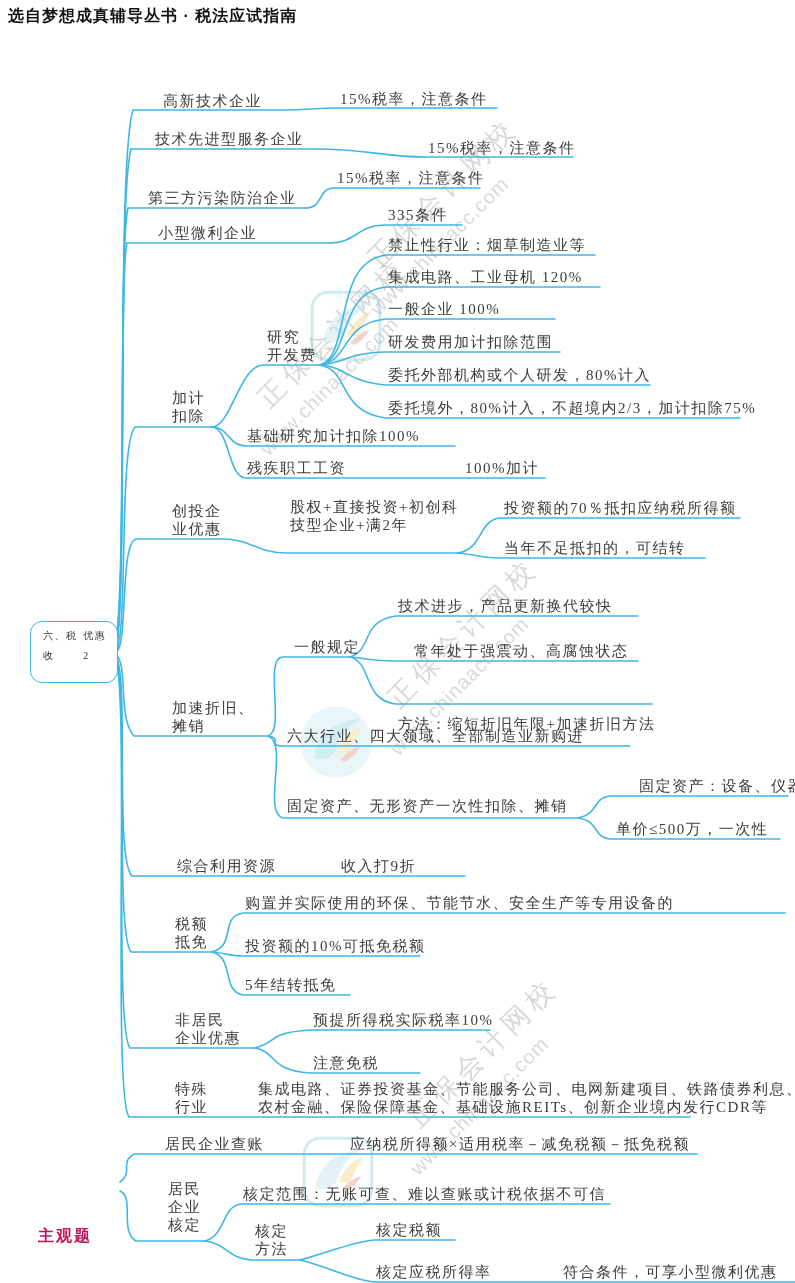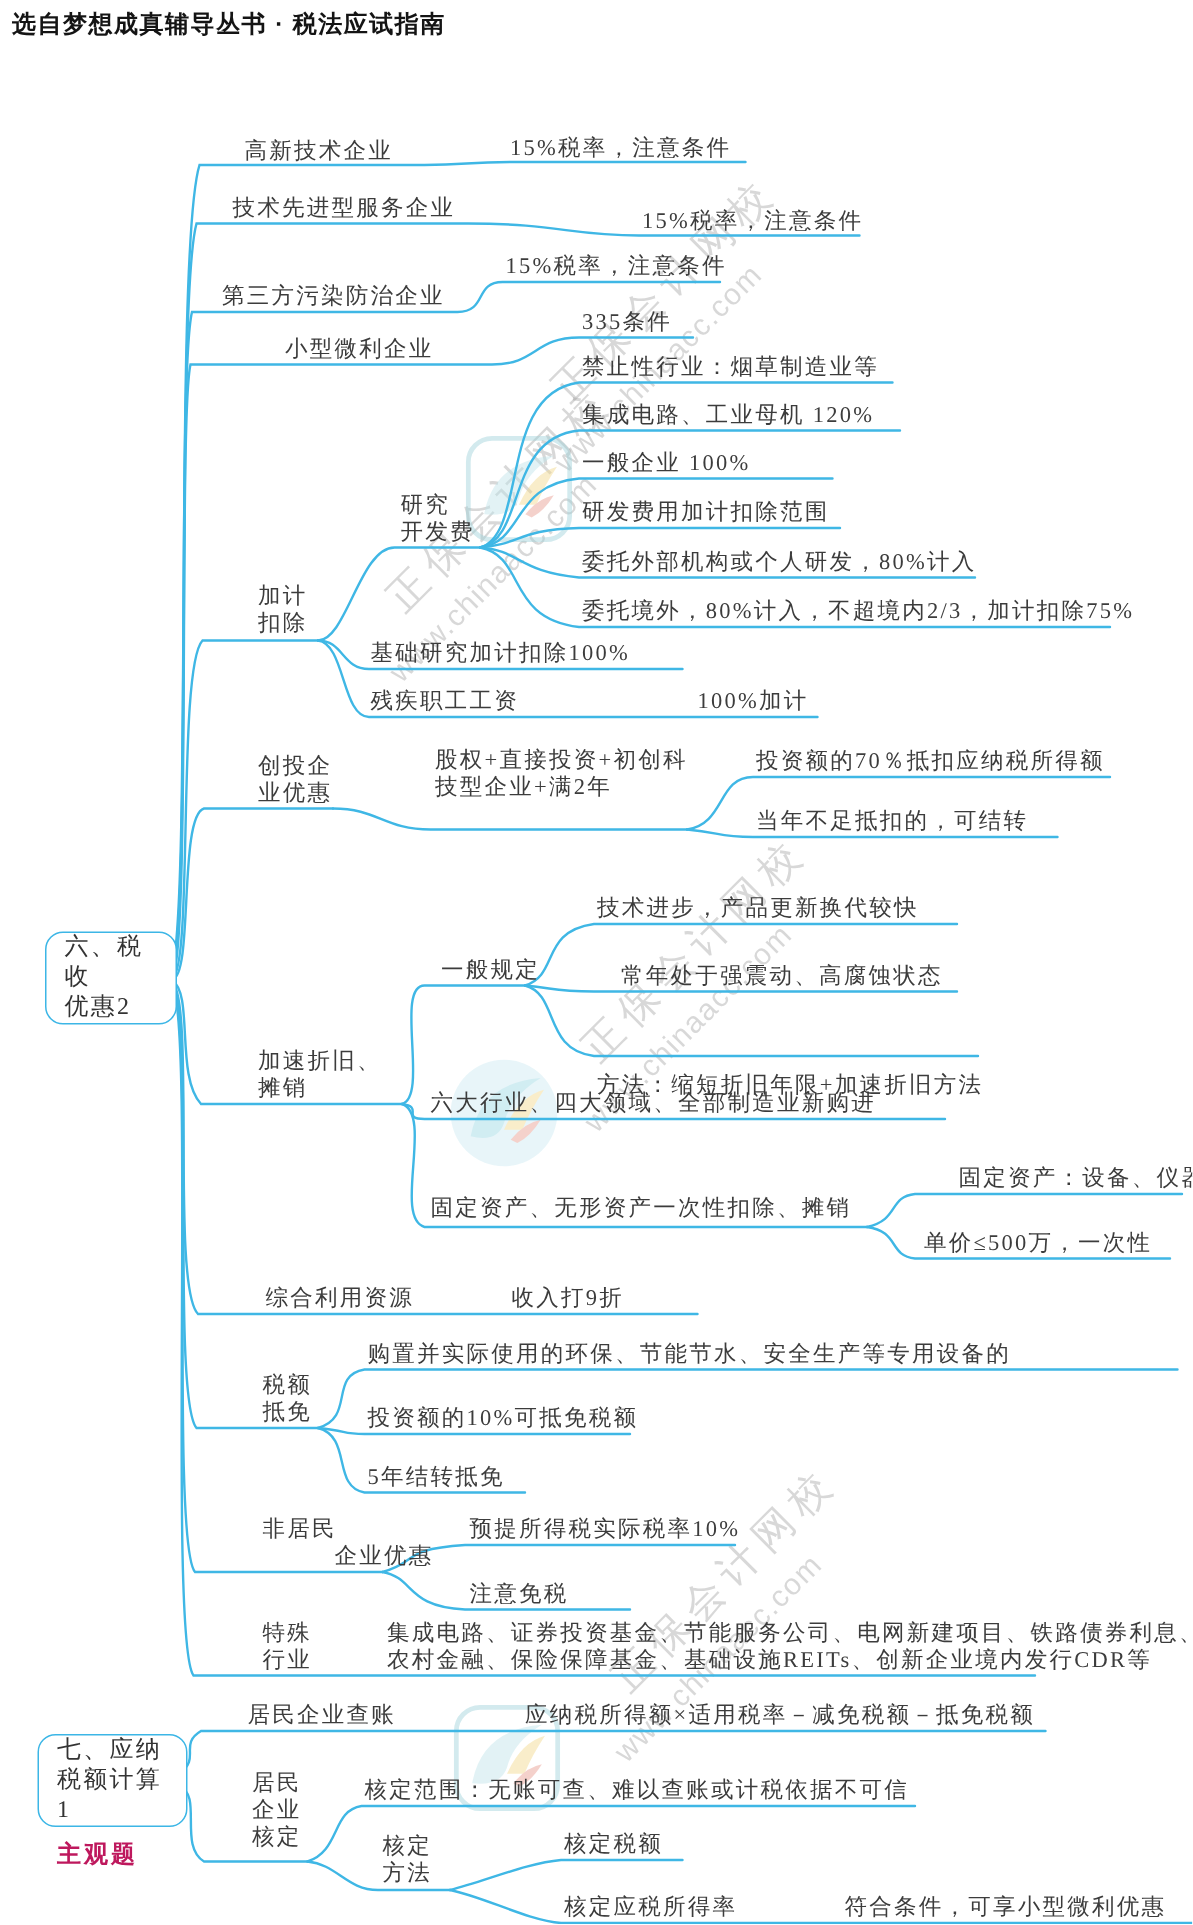--- a/index.html
+++ b/index.html
@@ -3,22 +3,22 @@
 <meta charset="utf-8">
 <style>
   html,body{margin:0;padding:0;background:#ffffff;}
   #canvas{position:relative;width:795px;height:1283px;background:#ffffff;overflow:hidden;
           font-family:"Liberation Serif","DejaVu Serif",serif;}
   .label{position:absolute;white-space:nowrap;font-size:15px;line-height:18px;color:#3c3c3c;
          letter-spacing:1.5px;z-index:3;}
   .page-title{position:absolute;left:8px;top:6px;font-family:"Liberation Sans","DejaVu Sans",sans-serif;
          font-weight:bold;font-size:16px;color:#141414;letter-spacing:1px;z-index:3;}
   .node-box{position:absolute;border:1.7px solid #3cb6e6;border-radius:12px;background:#fff;
-         display:flex;flex-direction:column;justify-content:center;padding:4px 8px 4px 12px;
-         font-size:16px;line-height:20px;color:#333;letter-spacing:1.5px;z-index:3;}
+         display:flex;flex-direction:row;justify-content:center;padding:4px 8px 4px 12px;
+         font-size:10px;line-height:20px;color:#333;letter-spacing:1.5px;z-index:3;}
   .tag{position:absolute;font-family:"Liberation Sans","DejaVu Sans",sans-serif;font-weight:bold;
          font-size:16px;color:#be185d;letter-spacing:2px;z-index:3;}
   svg.connectors{position:absolute;left:0;top:0;z-index:2;pointer-events:none;}
   svg.connectors path{fill:none;stroke:#3fb7e5;stroke-width:1.6;stroke-linecap:round;}
   .wm{position:absolute;transform:rotate(-45deg);transform-origin:left top;z-index:1;
       color:rgba(125,125,125,0.30);font-family:"Liberation Sans","DejaVu Sans",sans-serif;pointer-events:none;}
   .wm .brand{font-size:27px;letter-spacing:6px;display:block;}
   .wm .url{font-size:20px;letter-spacing:1px;display:block;margin-top:6px;margin-left:-34px;}
   .logo{position:absolute;z-index:1;opacity:.45;pointer-events:none;}
 </style>
@@ -107,37 +107,33 @@
     <path d="M300,1260 C324,1254 351,1242 374,1240 H455"></path>
     <path d="M300,1260 C324,1265 351,1280 374,1282 H795"></path>
   </svg>
 
   <div class="page-title">选自梦想成真辅导丛书 · 税法应试指南</div>
 
   <div class="node-box" style="left:30px;top:621px;width:66px;height:52px;">
     <span>六、税收</span>
     <span>优惠2</span>
   </div>
-  <div class="node-box" style="left:25px;top:1156px;width:78px;height:52px;">
-    <span>七、应纳</span>
-    <span>税额计算1</span>
-  </div>
   <div class="tag" style="left:38px;top:1226px;">主观题</div>
 
   <div class="label" style="left:163px;top:92px;">高新技术企业</div>
   <div class="label" style="left:340px;top:90px;">15%税率，注意条件</div>
 
   <div class="label" style="left:155px;top:130px;">技术先进型服务企业</div>
   <div class="label" style="left:428px;top:139px;">15%税率，注意条件</div>
 
   <div class="label" style="left:337px;top:169px;">15%税率，注意条件</div>
   <div class="label" style="left:148px;top:189px;">第三方污染防治企业</div>
 
   <div class="label" style="left:388px;top:206px;">335条件</div>
-  <div class="label" style="left:158px;top:224px;margin-left:32px;">小型微利企业</div>
+  <div class="label" style="left:158px;top:224px;">小型微利企业</div>
 
   <div class="label" style="left:172px;top:389px;">加计</div>
   <div class="label" style="left:172px;top:407px;">扣除</div>
   <div class="label" style="left:267px;top:328px;">研究</div>
   <div class="label" style="left:267px;top:346px;">开发费</div>
   <div class="label" style="left:388px;top:236px;">禁止性行业：烟草制造业等</div>
   <div class="label" style="left:388px;top:268px;">集成电路、工业母机  120%</div>
   <div class="label" style="left:388px;top:300px;">一般企业  100%</div>
   <div class="label" style="left:388px;top:333px;text-align:center;">研发费用加计扣除范围</div>
   <div class="label" style="left:388px;top:366px;">委托外部机构或个人研发，80%计入</div>
@@ -167,21 +163,21 @@
   <div class="label" style="left:177px;top:857px;">综合利用资源</div>
   <div class="label" style="left:341px;top:857px;">收入打9折</div>
 
   <div class="label" style="left:175px;top:915px;">税额</div>
   <div class="label" style="left:175px;top:933px;">抵免</div>
   <div class="label" style="left:245px;top:894px;">购置并实际使用的环保、节能节水、安全生产等专用设备的</div>
   <div class="label" style="left:245px;top:937px;">投资额的10%可抵免税额</div>
   <div class="label" style="left:245px;top:976px;">5年结转抵免</div>
 
   <div class="label" style="left:175px;top:1011px;">非居民</div>
-  <div class="label" style="left:175px;top:1029px;margin-left:48px;">企业优惠</div>
+  <div class="label" style="left:175px;top:1029px;">企业优惠</div>
   <div class="label" style="left:313px;top:1011px;">预提所得税实际税率10%</div>
   <div class="label" style="left:313px;top:1054px;">注意免税</div>
 
   <div class="label" style="left:175px;top:1080px;">特殊</div>
   <div class="label" style="left:175px;top:1098px;">行业</div>
   <div class="label" style="left:258px;top:1080px;">集成电路、证券投资基金、节能服务公司、电网新建项目、铁路债券利息、</div>
   <div class="label" style="left:258px;top:1098px;">农村金融、保险保障基金、基础设施REITs、创新企业境内发行CDR等</div>
 
   <div class="label" style="left:165px;top:1135px;">居民企业查账</div>
   <div class="label" style="left:350px;top:1135px;">应纳税所得额×适用税率－减免税额－抵免税额</div>

